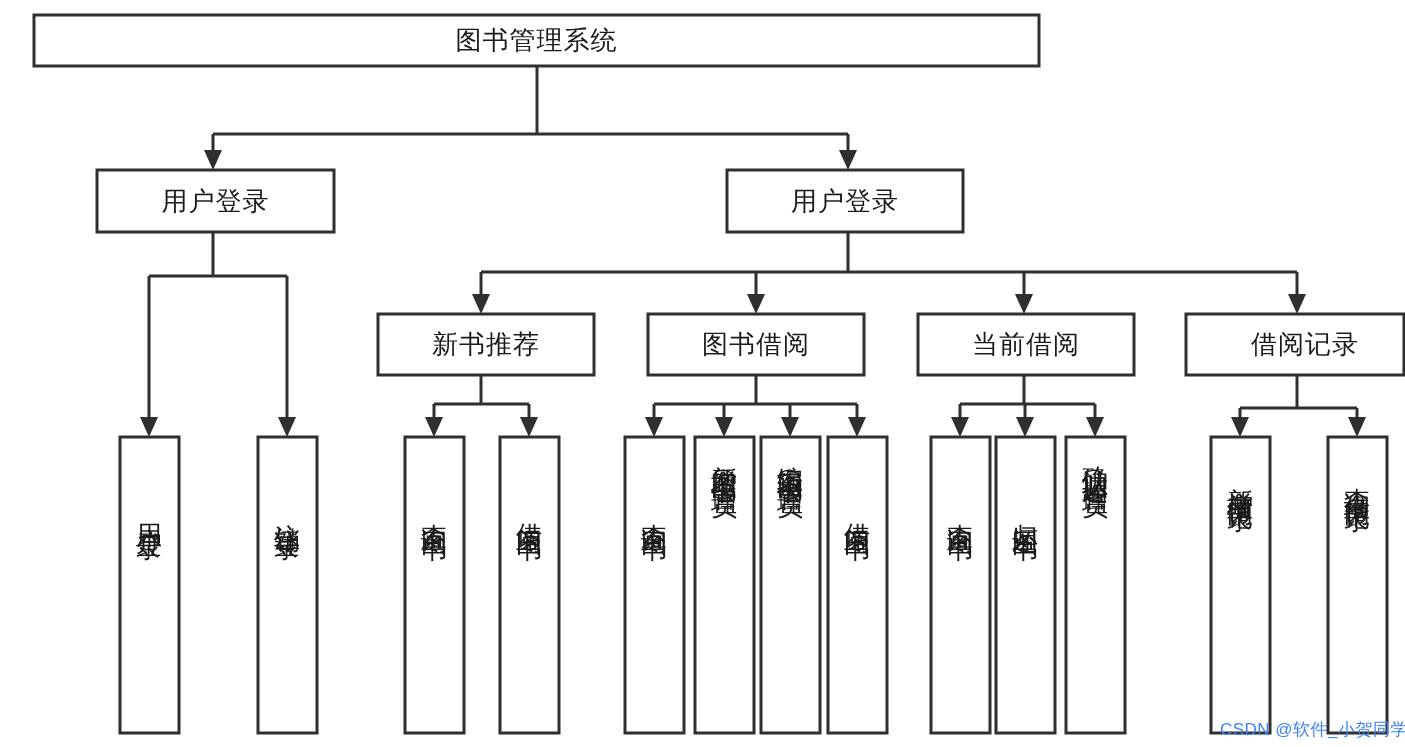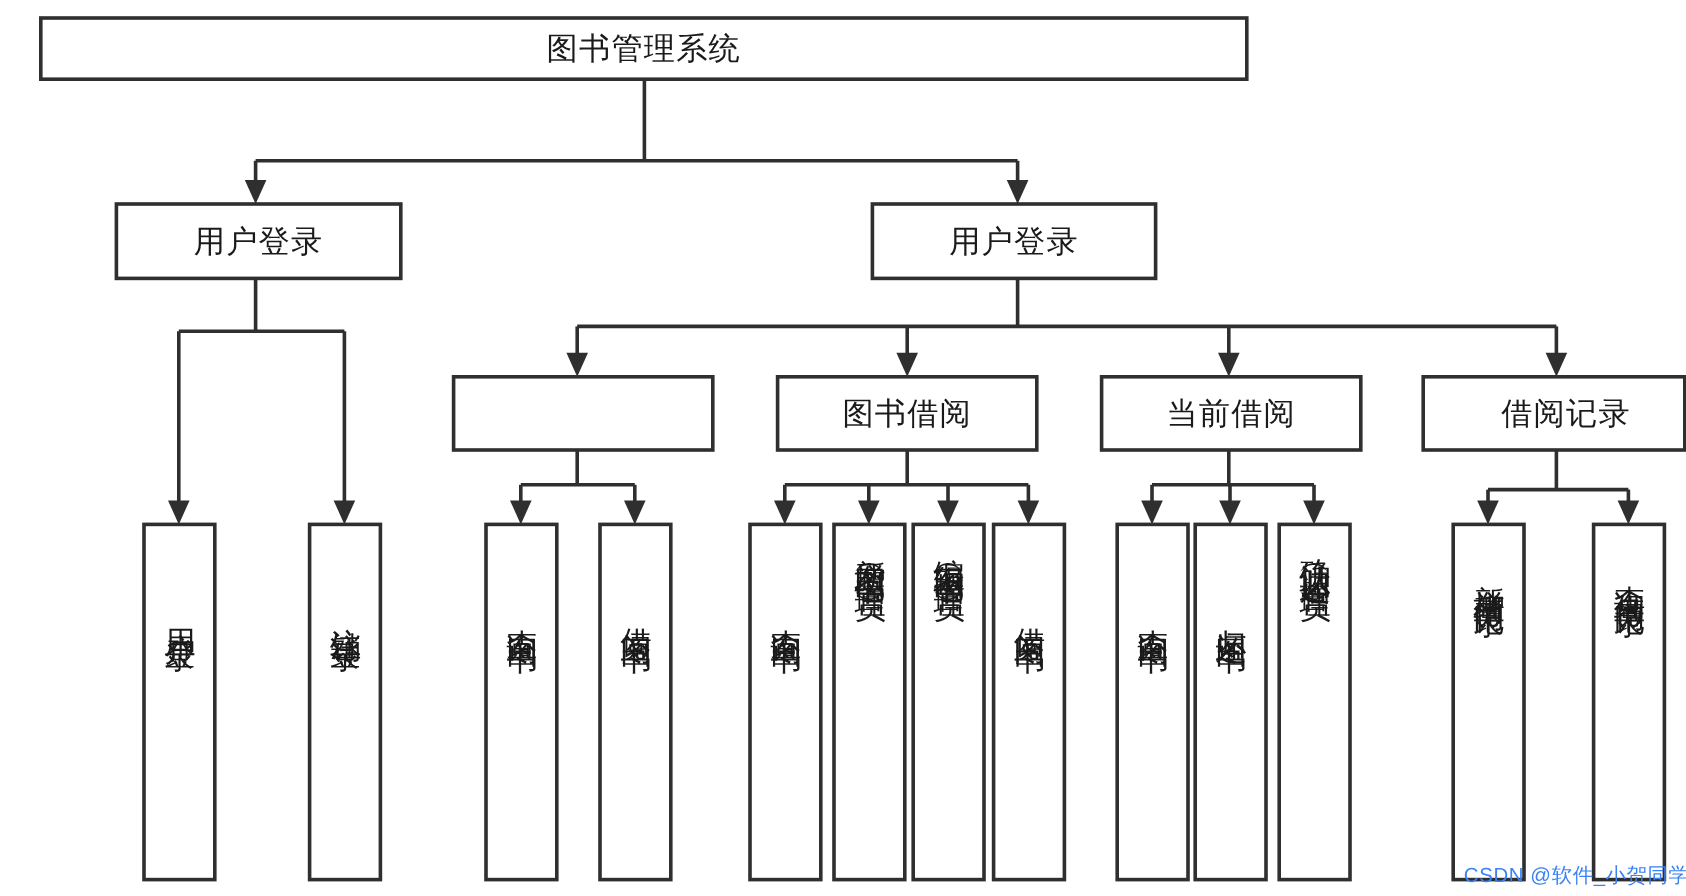--- a/index.html
+++ b/index.html
@@ -190,20 +190,23 @@
   </div>
 
   <div class="hlabel-wrap" style="left:81px; top:170px; width:237px; height:62px;">
     <span class="hlabel-text">用户登录</span>
   </div>
 
   <div class="hlabel-wrap" style="left:711px; top:170px; width:236px; height:62px;">
     <span class="hlabel-text">用户登录</span>
   </div>
 
+  <div class="hlabel-wrap" style="left:362px; top:314px; width:216px; height:61px;">
+    <span class="hlabel-text">新书推荐</span>
+  </div>
 
   <div class="hlabel-wrap" style="left:632px; top:314px; width:216px; height:61px;border-radius:29px;">
     <span class="hlabel-text">图书借阅</span>
   </div>
 
   <div class="hlabel-wrap" style="left:902px; top:314px; width:216px; height:61px;">
     <span class="hlabel-text">当前借阅</span>
   </div>
 
   <div class="hlabel-wrap" style="left:1170px; top:314px; width:218px; height:61px;margin-left:10px;">

